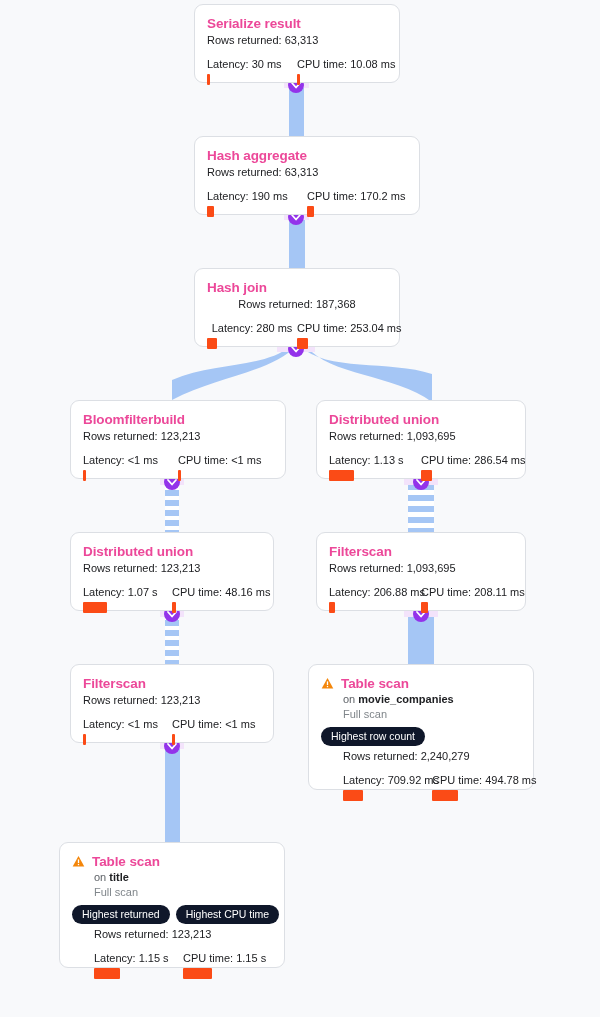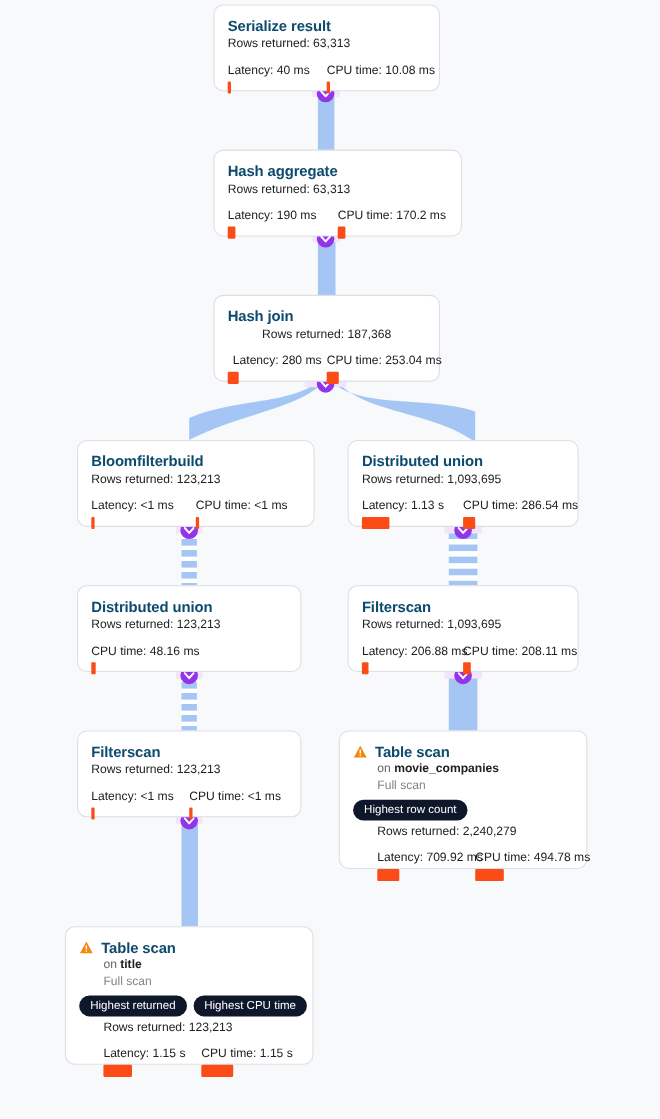--- a/index.html
+++ b/index.html
@@ -40,21 +40,21 @@
     gap: 7px;
   }
   .warn-icon {
     flex: 0 0 auto;
     margin-top: 2px;
     line-height: 0;
   }
   .node-title {
     font-size: 13.5px;
     font-weight: bold;
-    color: #0c4a6e;
+    color: #ec4899;
     letter-spacing: -0.1px;
     line-height: 17px;
   }
   .node-sub {
     font-size: 11px;
     color: #5f6368;
     line-height: 15px;
   }
   .node-sub b {
     color: #202124;
@@ -192,21 +192,21 @@
   </svg>
 
   <div id="nodes">
       <div class="node" style="left: 194px; top: 4px; width: 206px; height: 79px;">
         <div class="node-head">
           <span class="node-title">Serialize result</span>
         </div>
         <div class="rows">Rows returned: 63,313</div>
         <div class="metrics">
           <div class="metric">
-            <div class="metric-label">Latency: 40 ms</div>
+            <div class="metric-label">Latency: 30 ms</div>
             <div class="metric-bar" style="width:3px"></div>
           </div>
           <div class="metric">
             <div class="metric-label">CPU time: 10.08 ms</div>
             <div class="metric-bar" style="width:3px"></div>
           </div>
         </div>
       </div>
       <div class="node" style="left: 194px; top: 136px; width: 226px; height: 79px;">
         <div class="node-head">
@@ -271,20 +271,24 @@
             <div class="metric-bar" style="width:11px"></div>
           </div>
         </div>
       </div>
       <div class="node" style="left: 70px; top: 532px; width: 204px; height: 79px;">
         <div class="node-head">
           <span class="node-title">Distributed union</span>
         </div>
         <div class="rows">Rows returned: 123,213</div>
         <div class="metrics">
+          <div class="metric">
+            <div class="metric-label">Latency: 1.07 s</div>
+            <div class="metric-bar" style="width:24px"></div>
+          </div>
           <div class="metric">
             <div class="metric-label">CPU time: 48.16 ms</div>
             <div class="metric-bar" style="width:4px"></div>
           </div>
         </div>
       </div>
       <div class="node" style="left: 316px; top: 532px; width: 210px; height: 79px;">
         <div class="node-head">
           <span class="node-title">Filterscan</span>
         </div>

